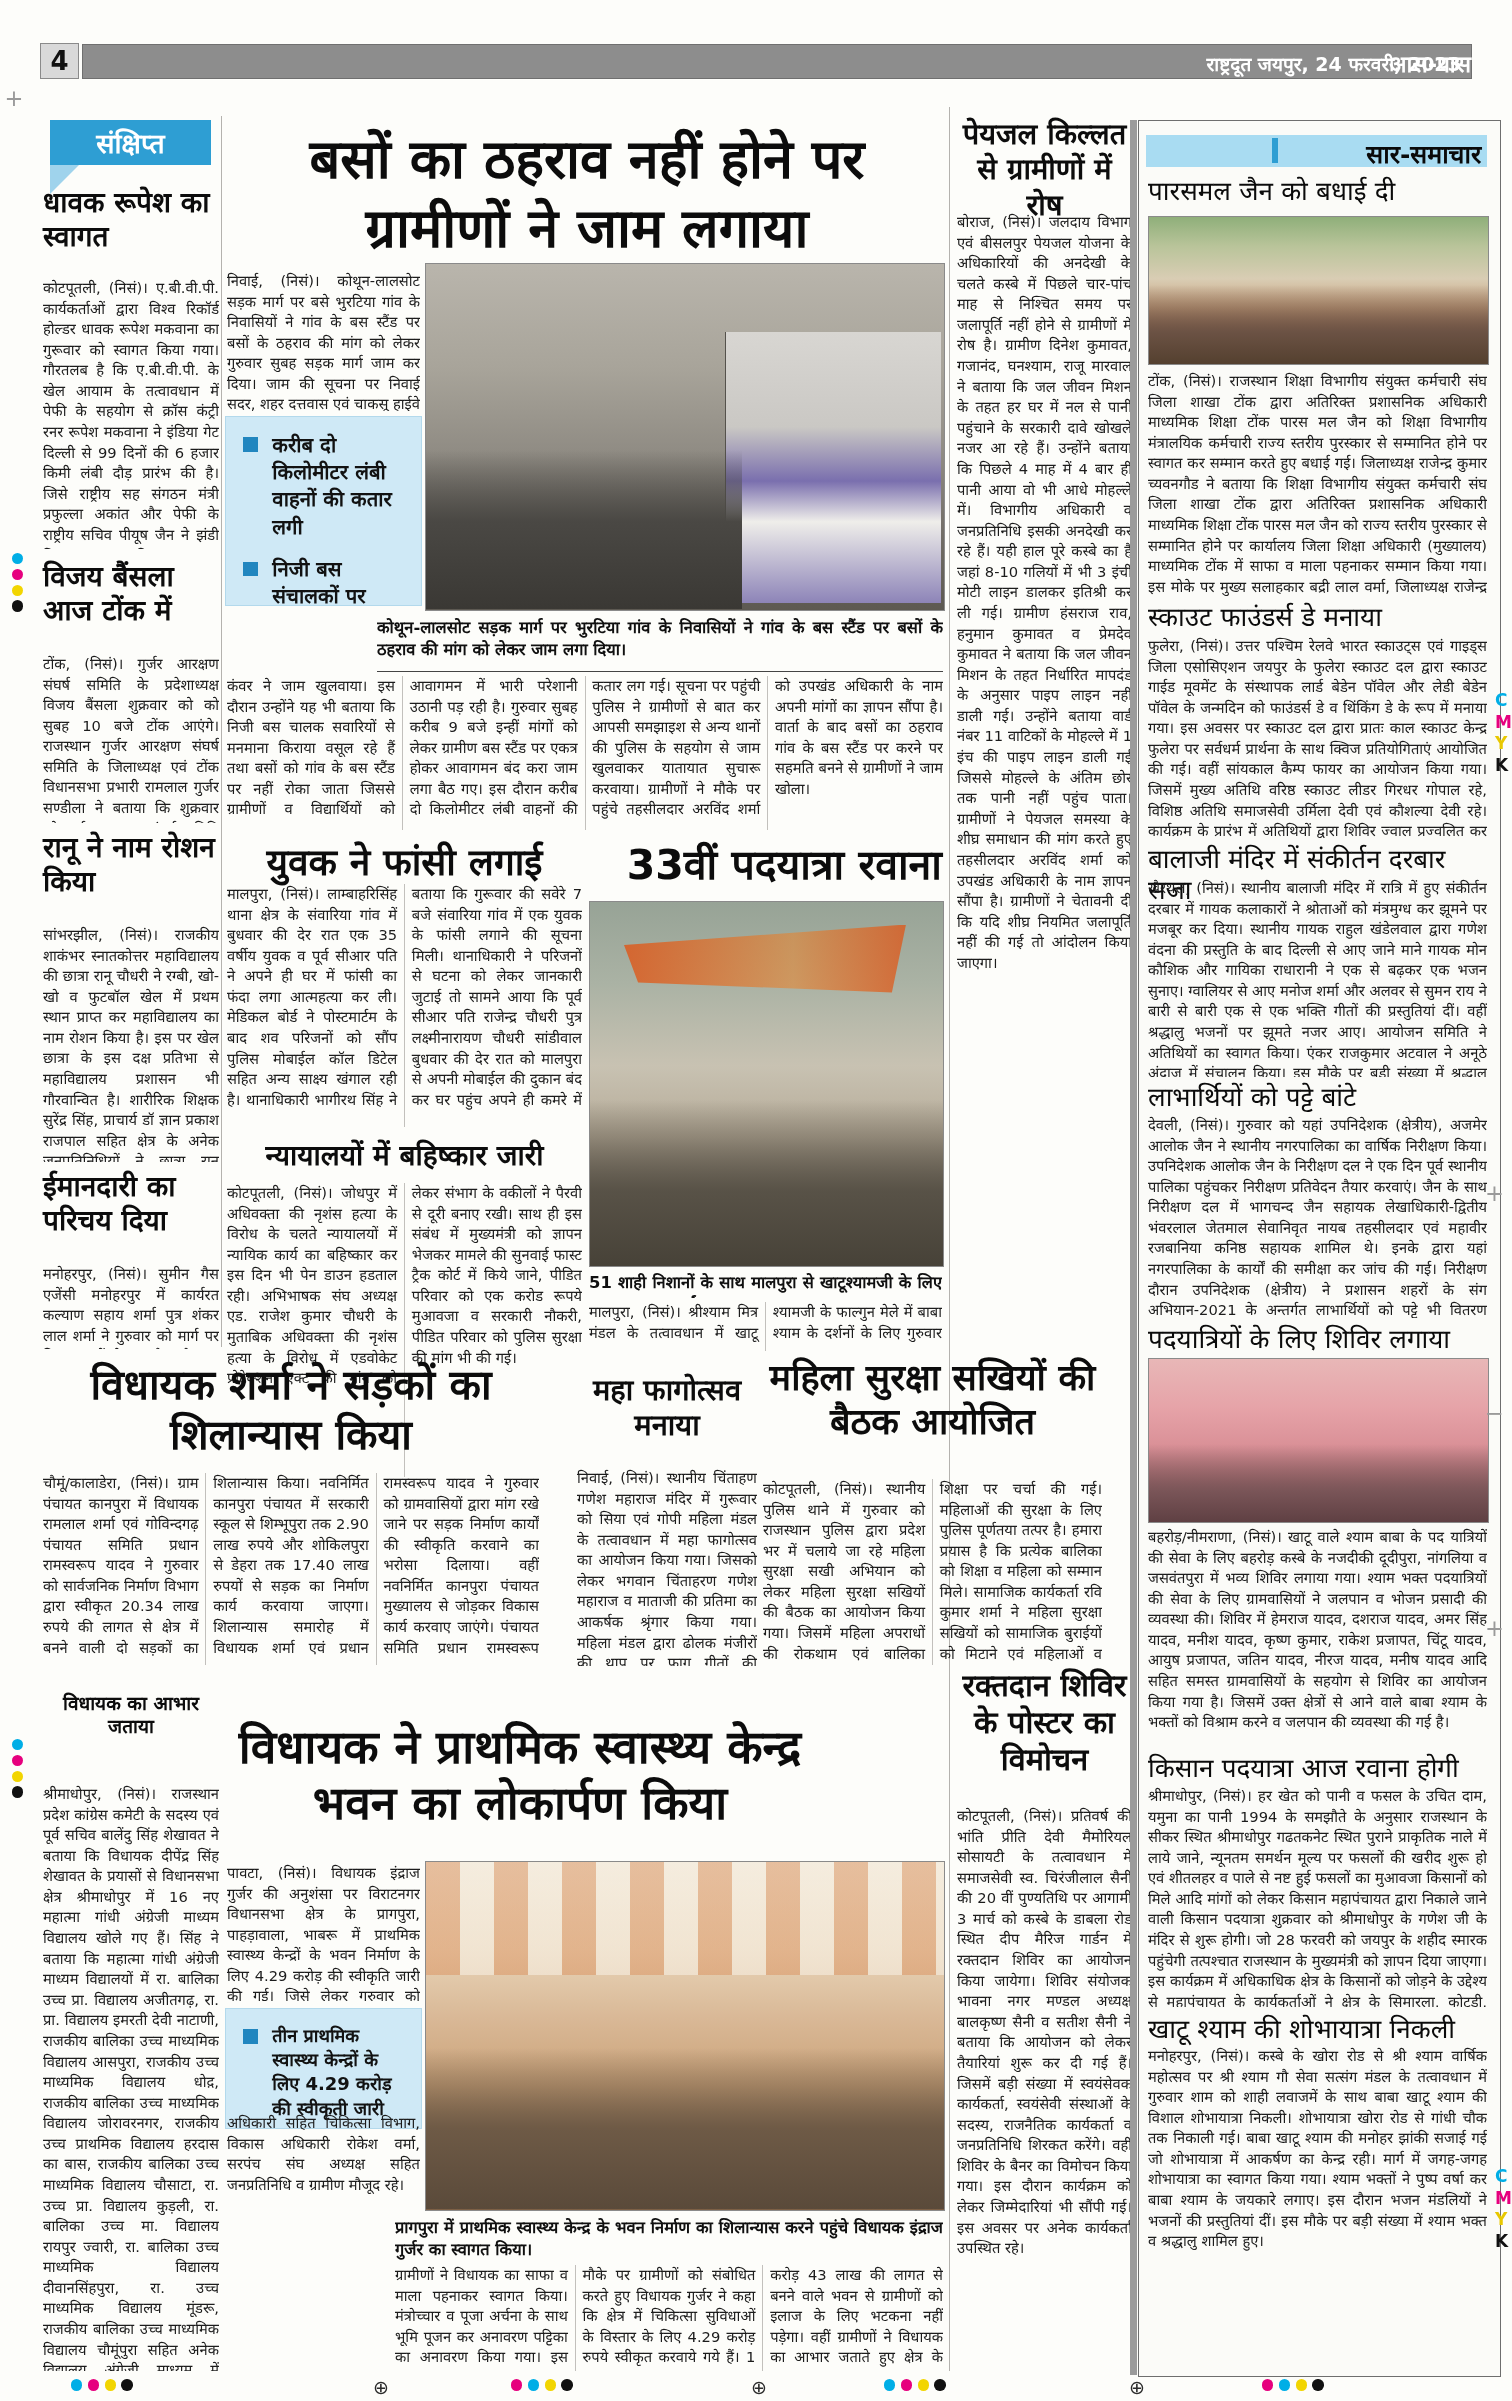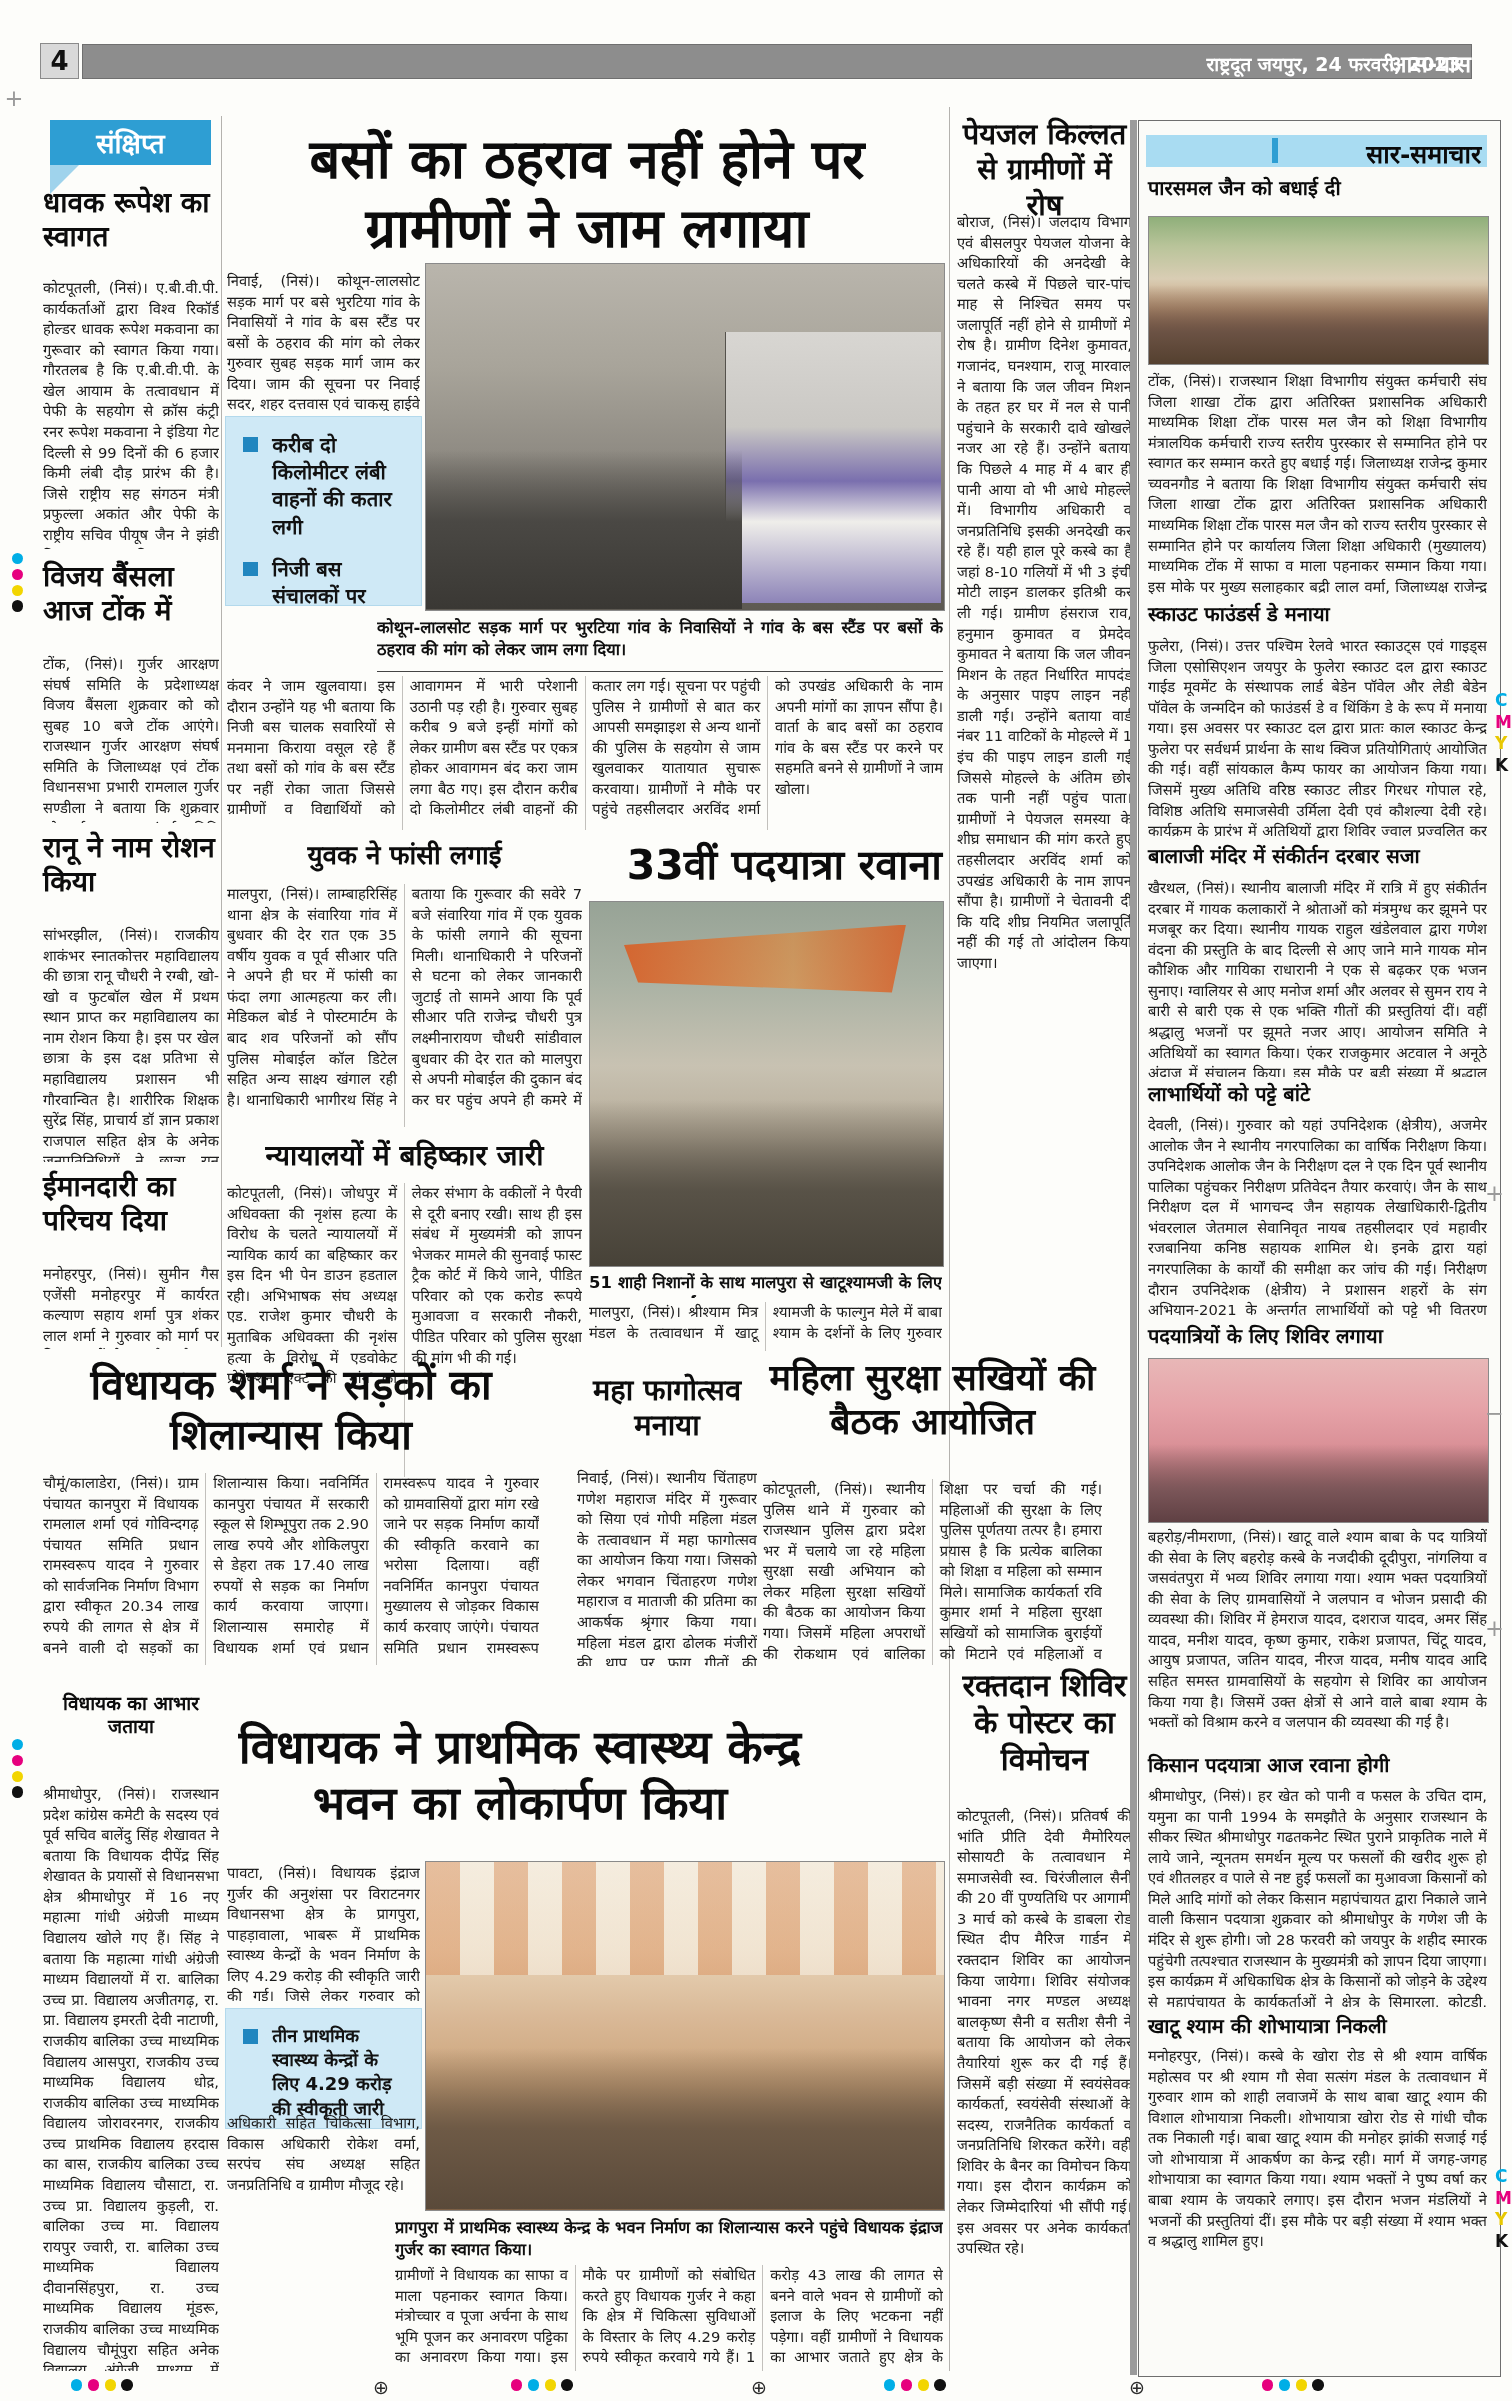--- a/index.html
+++ b/index.html
@@ -22,21 +22,21 @@
   .bullet-tx{font-size:20.3px;font-weight:700;line-height:1.35;color:#121212;}
   .brieflabel{position:absolute;left:50px;top:120px;width:161px;height:45px;background:#2e9ed3;color:#fff;font-size:27px;font-weight:700;display:flex;align-items:center;justify-content:center;}
   .fold{position:absolute;left:50px;top:165px;width:0;height:0;border-top:29px solid #9fd3ec;border-right:29px solid transparent;}
   .photo{position:absolute;overflow:hidden;border:0.6px solid #8a8a8a;}
   .caption{font-size:16.4px;font-weight:700;line-height:1.35;color:#101010;text-align:justify;overflow:hidden;}
   .panel{position:absolute;left:1138px;top:120px;width:361px;height:2255px;background:#fbfbf8;border:1.1px solid #6e6e6e;}
   .panel-shadow{position:absolute;left:1130px;top:120px;width:6.8px;height:2255px;background:#9b9b9b;}
   .saarbar{position:absolute;left:6.8px;top:13.6px;width:341px;height:32px;background:#a9dcf2;}
   .saarbar .tick{position:absolute;right:209px;top:3.4px;width:5.6px;height:25px;background:#2e9ed3;}
   .saarbar .lbl{position:absolute;right:5.6px;top:1.1px;font-size:25px;font-weight:700;color:#0a0a0a;}
-  .ph-head{font-size:20px;font-weight:700;line-height:1.2;color:#0b0b0b;}
+  .ph-head{font-size:26px;font-weight:400;line-height:1.2;color:#0b0b0b;}
   .reg-dot{display:inline-block;width:11.3px;height:11.3px;border-radius:50%;margin:0 2.8px;vertical-align:middle;}
   .reg-target{font-size:19px;color:#2b2b2b;}
   .cmyk-col{position:absolute;display:flex;flex-direction:column;gap:4.5px;font-size:17px;font-weight:700;line-height:1;}
   .crop{position:absolute;color:#9a9a9a;font-size:22.6px;}
 </style>
 </head>
 <body>
 
 <div class="sheet">
 
@@ -79,21 +79,21 @@
   </div>
 
   <div class="photo" style="left:425px;top:263px;width:518px;height:346px;background:linear-gradient(180deg,#b9b5ac 0%,#a8a49a 30%,#8f8b83 55%,#6f6b64 80%,#5d5952 100%);">
     <div class="abs" style="left:299px;top:68px;width:215px;height:271px;background:linear-gradient(180deg,#d8d6d2 0%,#cac8c4 35%,#7a6fae 55%,#efeeea 70%,#8d84b8 100%);border-left:1.1px solid #55524c;"></div>
     <div class="abs" style="left:0;top:186px;width:316px;height:159px;background:linear-gradient(180deg,rgba(60,58,54,0) 0%,#4a4844 45%,#3a3834 100%);"></div>
   </div>
   <div class="abs caption" style="left:377px;top:617px;width:566px;height:49px;border-bottom:1.1px solid #444;padding-bottom:4.5px;">कोथून-लालसोट सड़क मार्ग पर भुरटिया गांव के निवासियों ने गांव के बस स्टैंड पर बसों के ठहराव की मांग को लेकर जाम लगा दिया।</div>
 
   <div class="abs bodytxt cols4" style="left:227px;top:676px;width:716px;height:154px;">कंवर ने जाम खुलवाया। इस दौरान उन्होंने यह भी बताया कि निजी बस चालक सवारियों से मनमाना किराया वसूल रहे हैं तथा बसों को गांव के बस स्टैंड पर नहीं रोका जाता जिससे ग्रामीणों व विद्यार्थियों को आवागमन में भारी परेशानी उठानी पड़ रही है। गुरुवार सुबह करीब 9 बजे इन्हीं मांगों को लेकर ग्रामीण बस स्टैंड पर एकत्र होकर आवागमन बंद करा जाम लगा बैठ गए। इस दौरान करीब दो किलोमीटर लंबी वाहनों की कतार लग गई। सूचना पर पहुंची पुलिस ने ग्रामीणों से बात कर आपसी समझाइश से अन्य थानों की पुलिस के सहयोग से जाम खुलवाकर यातायात सुचारू करवाया। ग्रामीणों ने मौके पर पहुंचे तहसीलदार अरविंद शर्मा को उपखंड अधिकारी के नाम अपनी मांगों का ज्ञापन सौंपा है। वार्ता के बाद बसों का ठहराव गांव के बस स्टैंड पर करने पर सहमति बनने से ग्रामीणों ने जाम खोला।</div>
 
-  <div class="abs hd ctr" style="left:227px;top:840px;width:355px;font-size:26px;">युवक ने फांसी लगाई</div>
+  <div class="abs hd ctr" style="left:227px;top:840px;width:355px;font-size:37px;">युवक ने फांसी लगाई</div>
   <div class="abs bodytxt cols2" style="left:227px;top:884px;width:355px;height:243px;">मालपुरा, (निसं)। लाम्बाहरिसिंह थाना क्षेत्र के संवारिया गांव में बुधवार की देर रात एक 35 वर्षीय युवक व पूर्व सीआर पति ने अपने ही घर में फांसी का फंदा लगा आत्महत्या कर ली। मेडिकल बोर्ड ने पोस्टमार्टम के बाद शव परिजनों को सौंप पुलिस मोबाईल कॉल डिटेल सहित अन्य साक्ष्य खंगाल रही है। थानाधिकारी भागीरथ सिंह ने बताया कि गुरूवार की सवेरे 7 बजे संवारिया गांव में एक युवक के फांसी लगाने की सूचना मिली। थानाधिकारी ने परिजनों से घटना को लेकर जानकारी जुटाई तो सामने आया कि पूर्व सीआर पति राजेन्द्र चौधरी पुत्र लक्ष्मीनारायण चौधरी सांडीवाल बुधवार की देर रात को मालपुरा से अपनी मोबाईल की दुकान बंद कर घर पहुंच अपने ही कमरे में खाना खाकर सोया था। रोजाना सवेरे अपने चाचा शंकर चौधरी के दूध डेयरी कलेक्शन सेन्टरों पर दूध ब्रिकी के लिए सवेरे 5 बजे ही घर से निकल जाता था, लेकिन</div>
 
   <div class="abs hd ctr" style="left:227px;top:1139px;width:355px;font-size:28px;">न्यायालयों में बहिष्कार जारी</div>
   <div class="abs bodytxt cols2" style="left:227px;top:1183px;width:355px;height:294px;">कोटपूतली, (निसं)। जोधपुर में अधिवक्ता की नृशंस हत्या के विरोध के चलते न्यायालयों में न्यायिक कार्य का बहिष्कार कर इस दिन भी पेन डाउन हडताल रही। अभिभाषक संघ अध्यक्ष एड. राजेश कुमार चौधरी के मुताबिक अधिवक्ता की नृशंस हत्या के विरोध में एडवोकेट प्रोटेक्शन एक्ट की मांग को लेकर संभाग के वकीलों ने पैरवी से दूरी बनाए रखी। साथ ही इस संबंध में मुख्यमंत्री को ज्ञापन भेजकर मामले की सुनवाई फास्ट ट्रैक कोर्ट में किये जाने, पीडित परिवार को एक करोड रूपये मुआवजा व सरकारी नौकरी, पीडित परिवार को पुलिस सुरक्षा की मांग भी की गई।</div>
 
   <div class="abs hd ctr" style="left:589px;top:840px;width:353px;font-size:41px;text-align:right;">33वीं पदयात्रा रवाना</div>
   <div class="photo" style="left:589px;top:901px;width:353px;height:364px;background:linear-gradient(180deg,#97a396 0%,#aab2a4 22%,#c8c2b2 45%,#b5aa97 65%,#837a6b 85%,#6b6357 100%);">
     <div class="abs" style="left:34px;top:22.6px;width:282px;height:68px;background:linear-gradient(90deg,rgba(220,90,30,.85),rgba(235,130,40,.55) 60%,rgba(220,90,30,.8));clip-path:polygon(0 30%,100% 0,95% 100%,5% 85%);"></div>
     <div class="abs" style="left:0;top:198px;width:353px;height:166px;background:linear-gradient(180deg,rgba(90,85,75,0),#585247 55%,#474238 100%);"></div>
   </div>

